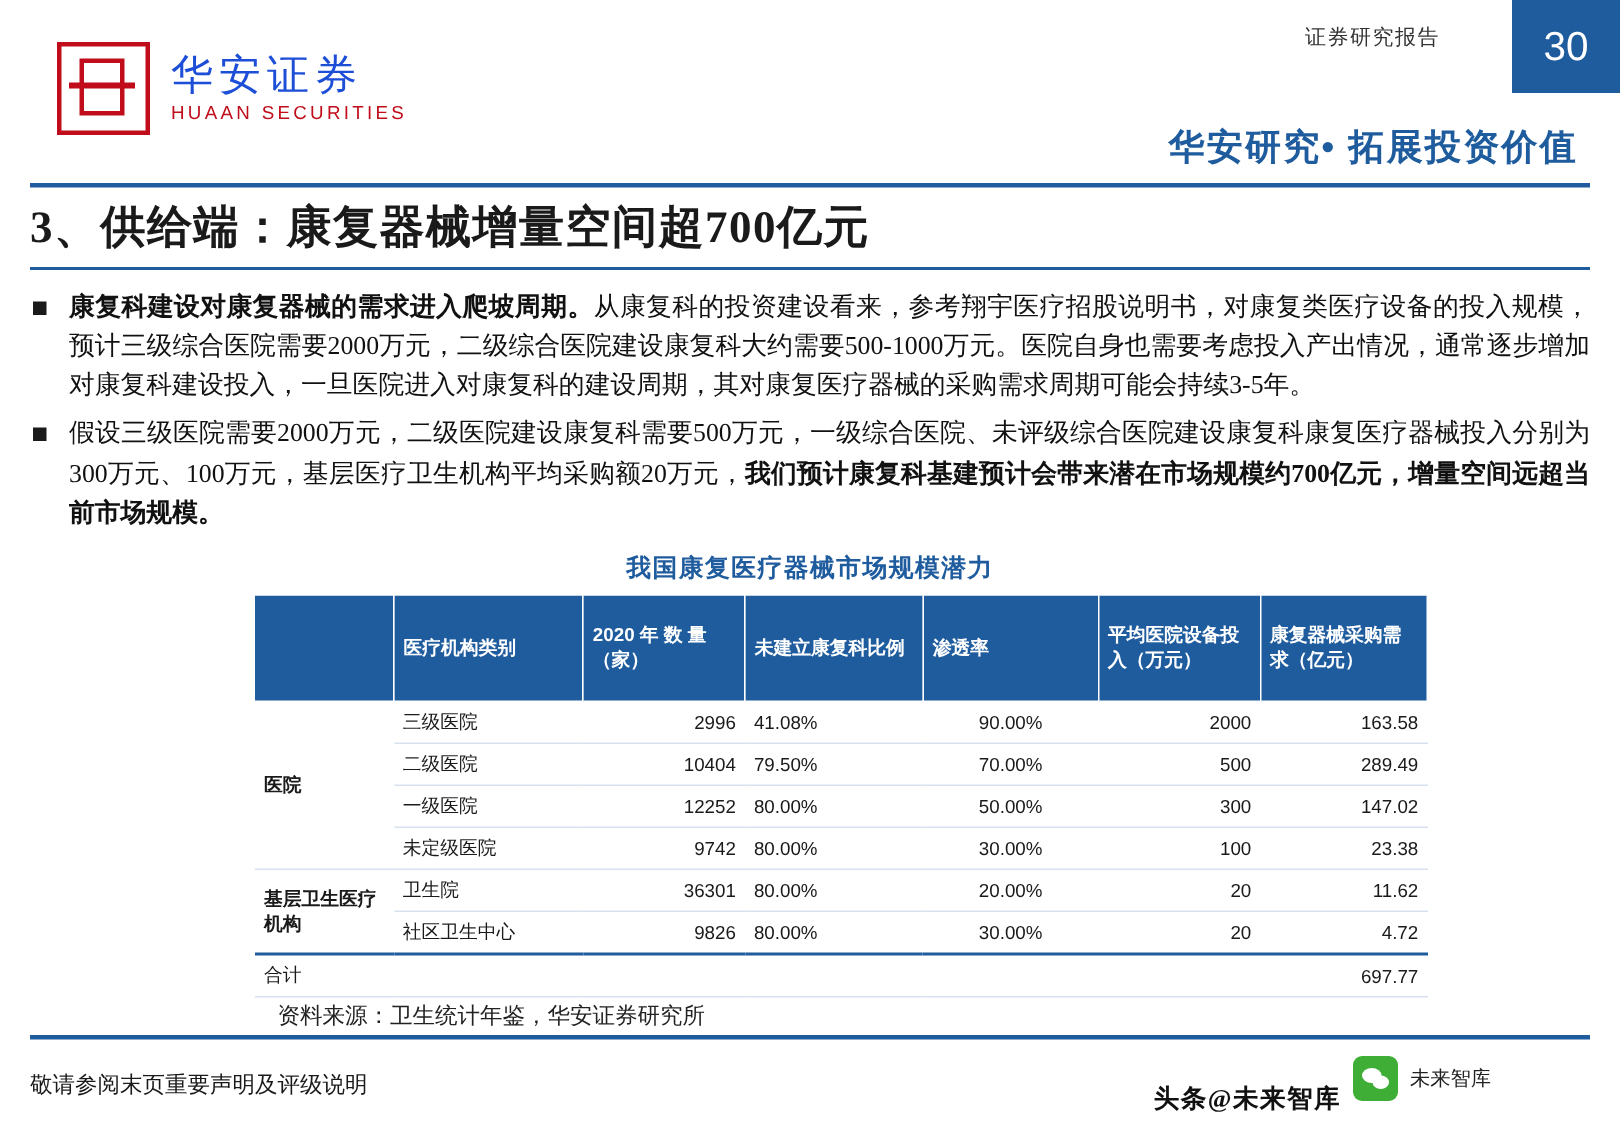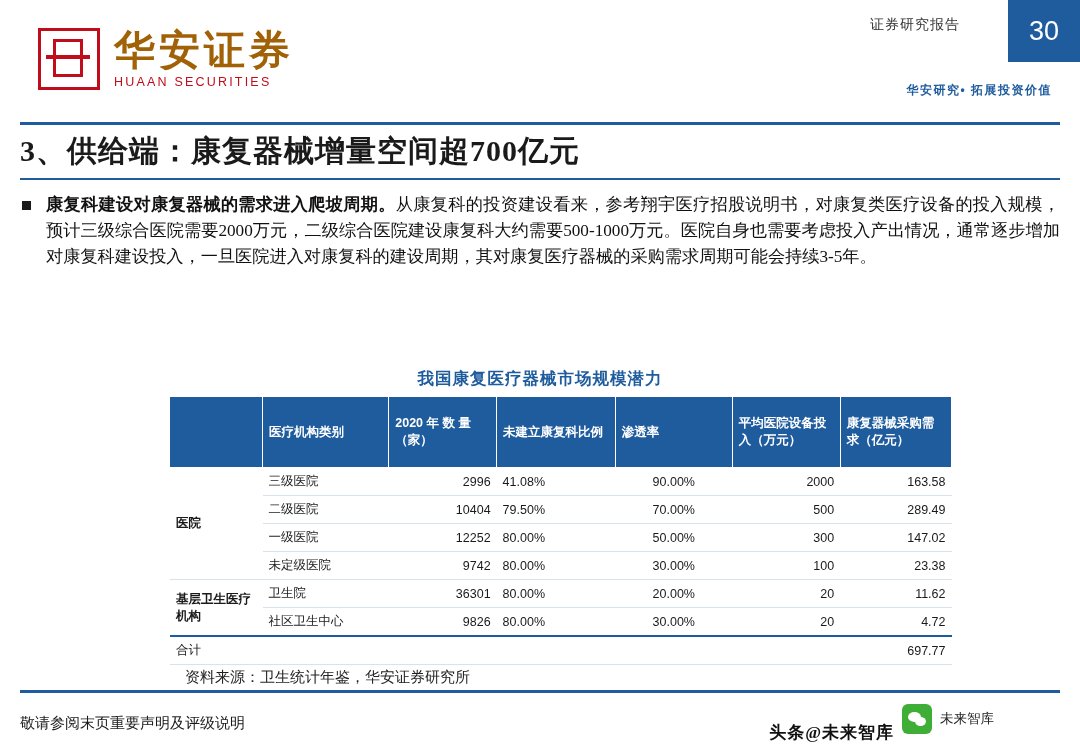--- a/index.html
+++ b/index.html
@@ -54,23 +54,23 @@
   }
   .logo-mark::after {
     content: "";
     position: absolute;
     left: 5px; top: 24px;
     width: 44px; height: 4px;
     background: #c00c1b;
   }
   .logo-cn {
     font-family: "Liberation Serif", serif;
-    font-size: 41px;
-    font-weight: bold;
-    color: #a16207;
+    font-size: 28px;
+    font-weight: normal;
+    color: #1d4ed8;
     letter-spacing: 4px;
     line-height: 1.05;
   }
   .logo-en {
     font-family: "Liberation Sans", sans-serif;
     font-size: 12.5px;
     color: #c00c1b;
     letter-spacing: 2.2px;
     margin-top: 3px;
   }
@@ -95,21 +95,21 @@
     font-size: 27px;
     display: flex;
     align-items: center;
     justify-content: center;
   }
   .tagline {
     position: absolute;
     right: 28px;
     top: 82px;
     font-family: "Liberation Sans", sans-serif;
-    font-size: 12px;
+    font-size: 24px;
     font-weight: bold;
     color: #1f5c9e;
     letter-spacing: 1.5px;
   }
   .header-rule {
     position: absolute;
     left: 20px;
     top: 122px;
     width: 1040px;
     height: 3px;
@@ -322,20 +322,24 @@
   </div>
 
   <div class="slide-title">3、供给端：康复器械增量空间超700亿元</div>
   <div class="title-rule"></div>
 
   <div class="bullets">
     <div class="bullet">
       <span class="marker"></span>
       <p><span class="b">康复科建设对康复器械的需求进入爬坡周期。</span><span>从康复科的投资建设看来，参考翔宇医疗招股说明书，对康复类医疗设备的投入规模，预计三级综合医院需要2000万元，二级综合医院建设康复科大约需要500-1000万元。医院自身也需要考虑投入产出情况，通常逐步增加对康复科建设投入，一旦医院进入对康复科的建设周期，其对康复医疗器械的采购需求周期可能会持续3-5年。</span></p>
     </div>
+    <div class="bullet">
+      <span class="marker"></span>
+      <p><span>假设三级医院需要2000万元，二级医院建设康复科需要500万元，一级综合医院、未评级综合医院建设康复科康复医疗器械投入分别为300万元、100万元，基层医疗卫生机构平均采购额20万元，</span><span class="b">我们预计康复科基建预计会带来潜在市场规模约700亿元，增量空间远超当前市场规模。</span></p>
+    </div>
   </div>
 
   <div class="chart-title">我国康复医疗器械市场规模潜力</div>
 
   <div class="table-wrap">
     <table class="data">
       <thead>
         <tr>
           <th class="first"></th>
           <th>医疗机构类别</th>

